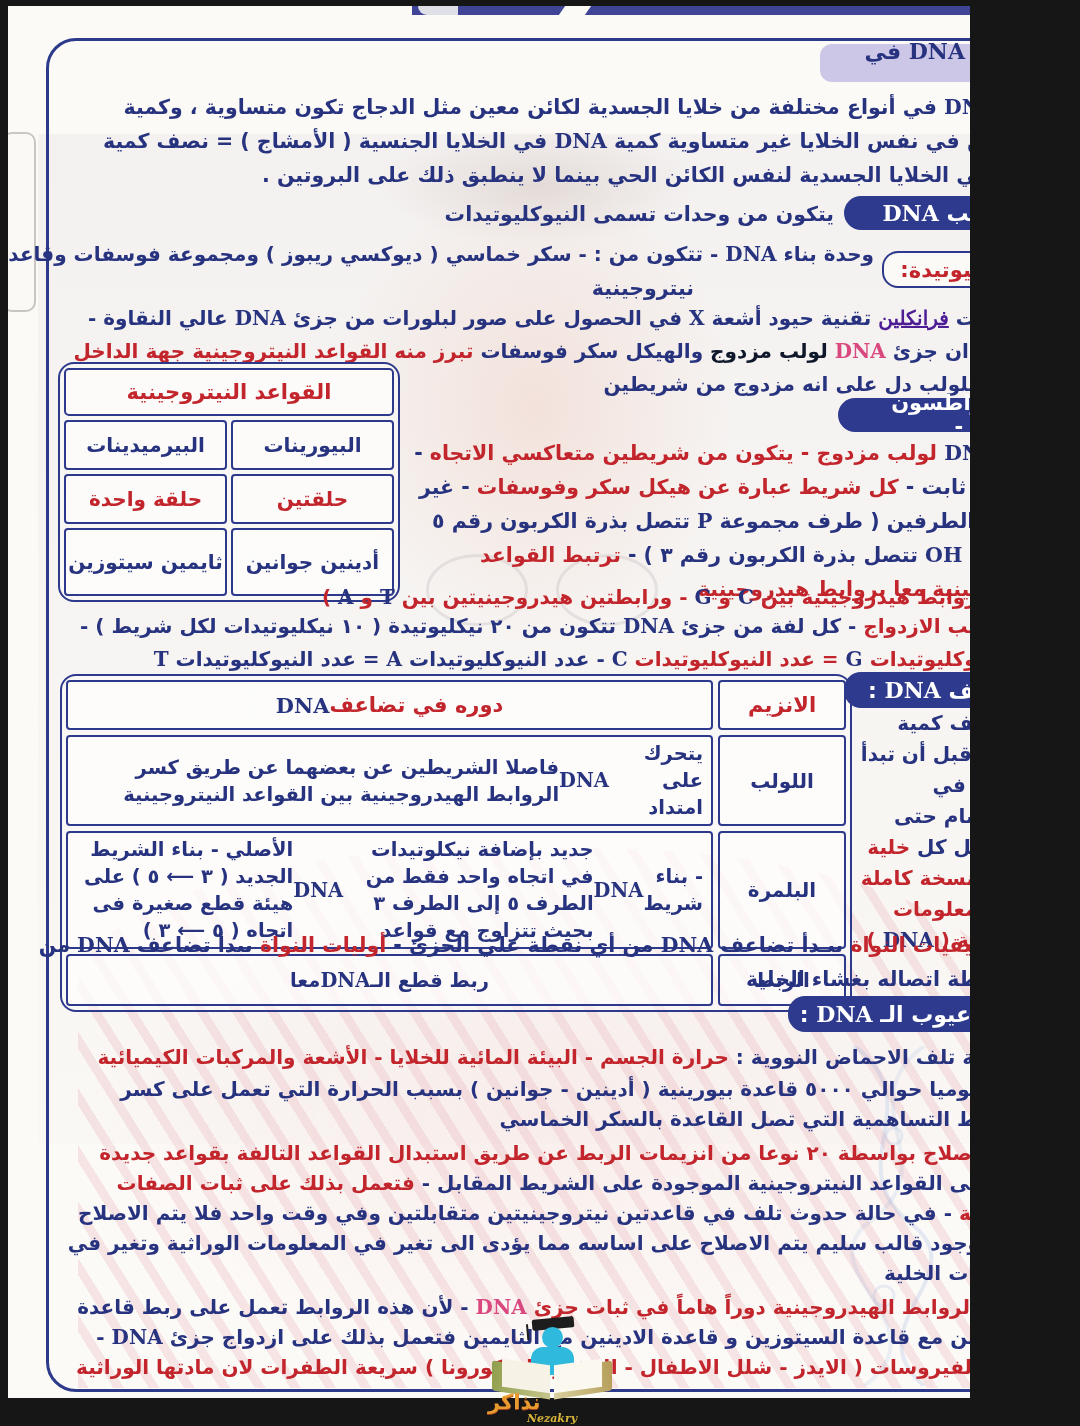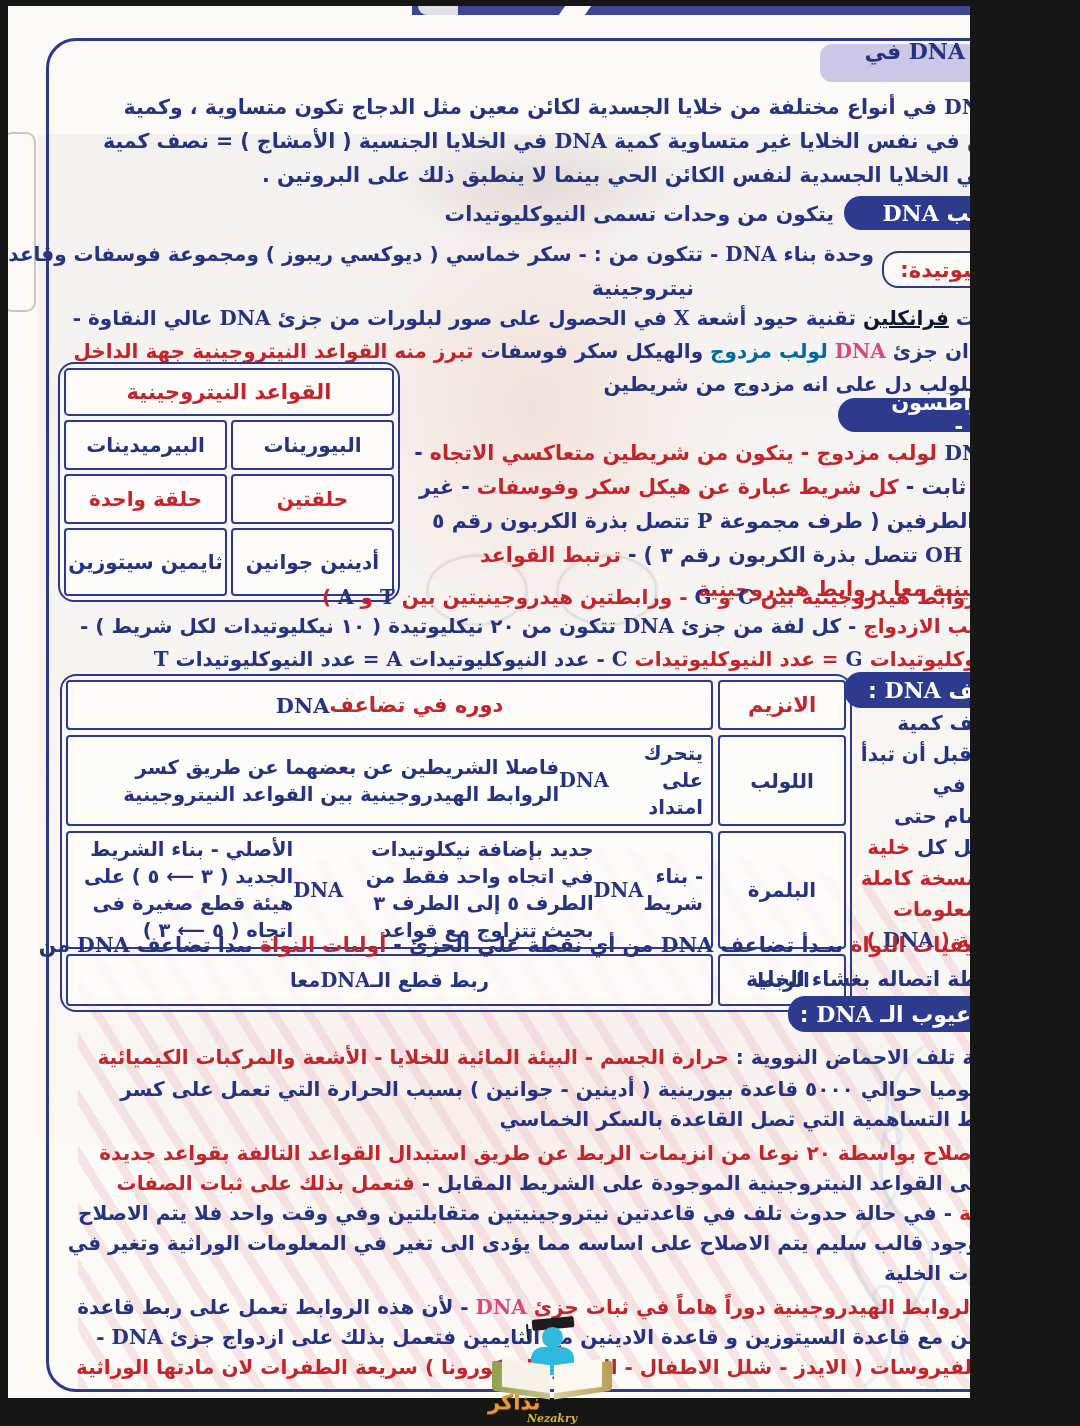--- a/index.html
+++ b/index.html
@@ -28,22 +28,22 @@
   .topband .notch{position:absolute;left:150px;top:0;width:26px;height:9px;background:#fcfaf7;transform:skewX(-35deg);}
   .topband .curve{position:absolute;left:6px;top:0;width:40px;height:9px;border-radius:0 0 0 18px;background:#fcfaf7;opacity:.85;}
   .content-border{position:absolute;left:38px;top:32px;width:1004px;height:1348px;
      border:3px solid #2d3a8c;border-radius:30px;z-index:1;}
   .left-tab{position:absolute;left:-6px;top:126px;width:30px;height:176px;background:#fbf9f6;
      border:2px solid #c9c6c1;border-radius:10px;z-index:2;}
 
   
   .seg-b{color:#27337f;}
   .seg-r{color:#c2252c;}
-  .seg-p{color:#0369a1;margin-top:22px;}
-  .seg-ru{color:#0f172a;text-decoration:underline;}
+  .seg-p{color:#0f172a;margin-top:22px;}
+  .seg-ru{color:#4c1d95;text-decoration:underline;font-family:Liberation Serif, serif;}
   .seg-lb{color:#27337f;font-family:"DejaVu Serif",serif;}
   .seg-lp{color:#d9487f;font-family:"DejaVu Serif",serif;}
   .seg-w{color:#ffffff;}
   .seg-lw{color:#ffffff;font-family:"DejaVu Serif",serif;}
 
   .abs{position:absolute;z-index:3;}
   .para{text-align:right;font-size:20.5px;line-height:34px;}
 
   
   .pill{background:#2e3a8e;color:#fff;display:flex;align-items:center;justify-content:center;

